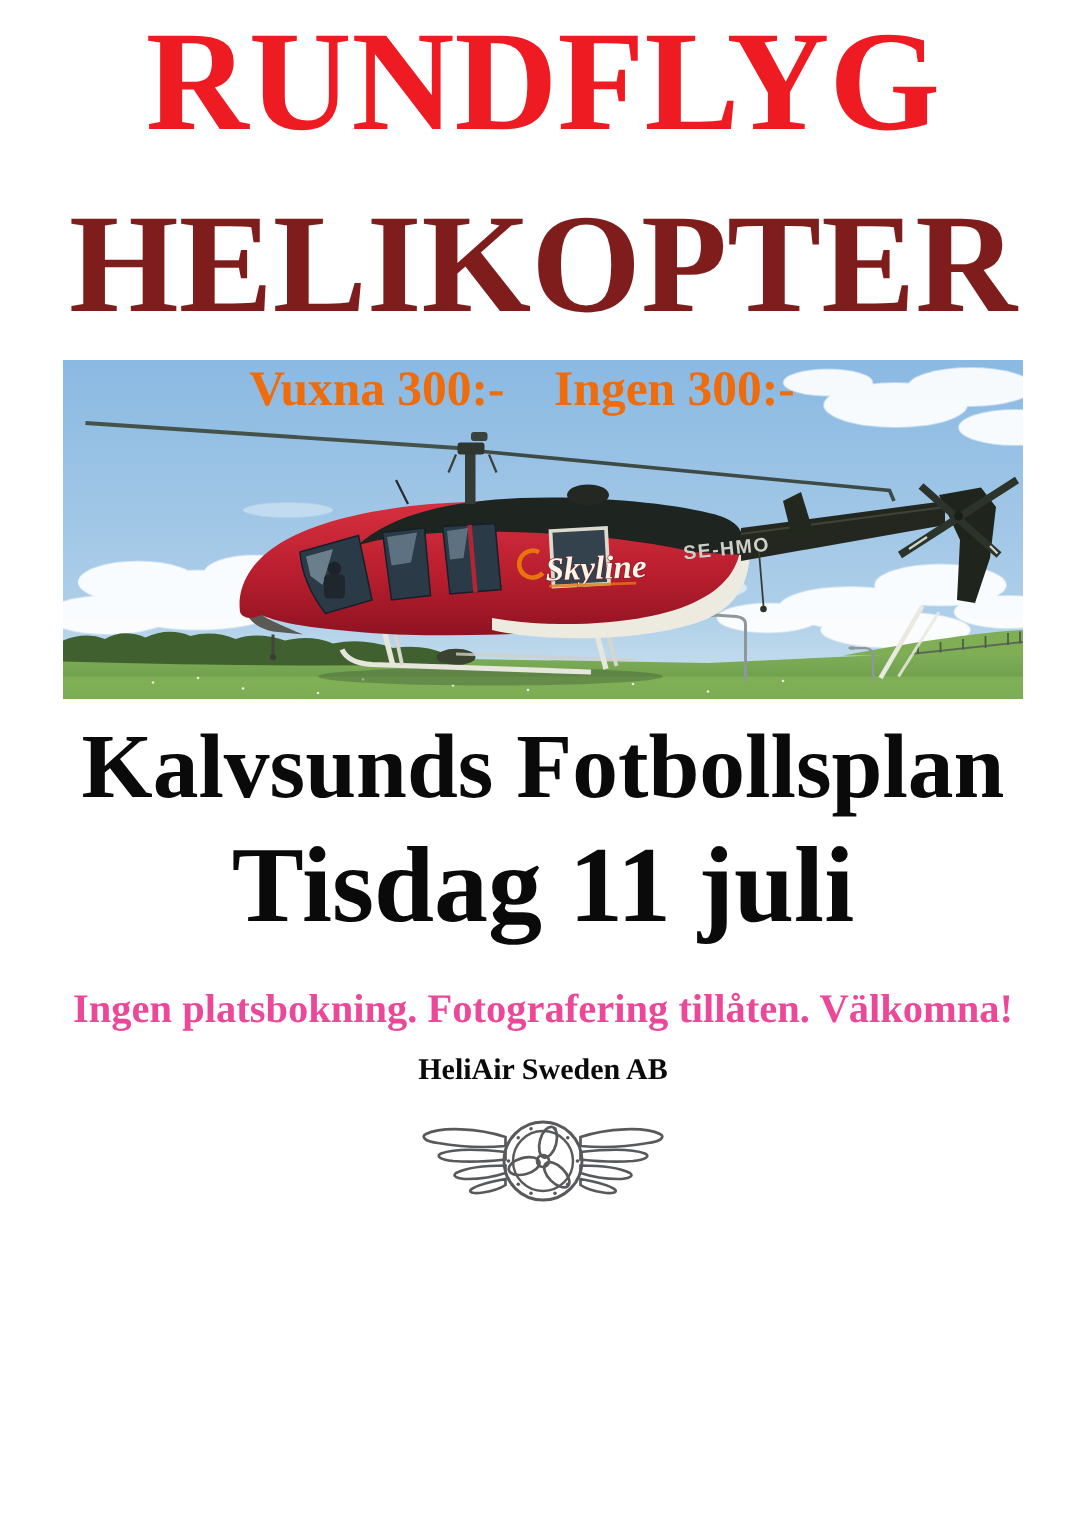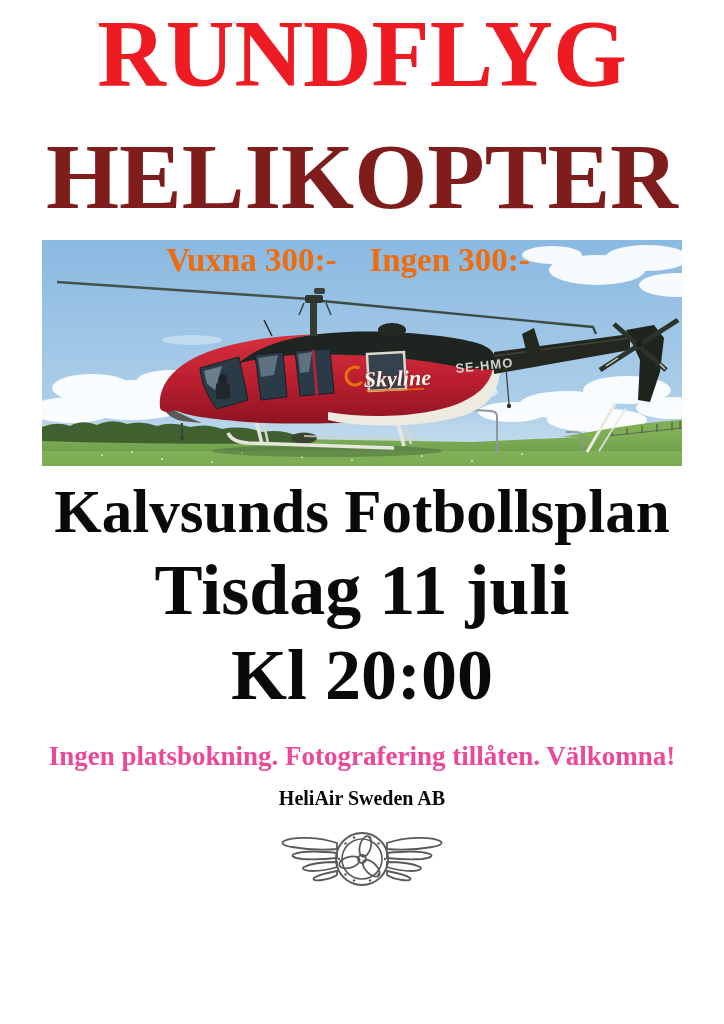--- a/index.html
+++ b/index.html
@@ -195,21 +195,20 @@
       </g>
     </svg>
 
     <div class="price-overlay">
       <span>Vuxna 300:-</span><span class="price-gap">Ingen 300:-</span>
     </div>
   </div>
 
   <div class="loc">Kalvsunds Fotbollsplan</div>
   <div class="date">Tisdag 11 juli</div>
-  <div class="time">Kl 20:00</div>
 
   <div class="info">Ingen platsbokning. Fotografering tillåten. Välkomna!</div>
 
 
   <div class="company">HeliAir Sweden AB</div>
 
   <div class="logo-row">
     <svg width="176" height="64" viewBox="0 0 176 64">
       <g fill="#ffffff" stroke="#58595b" stroke-width="1.8">
 

